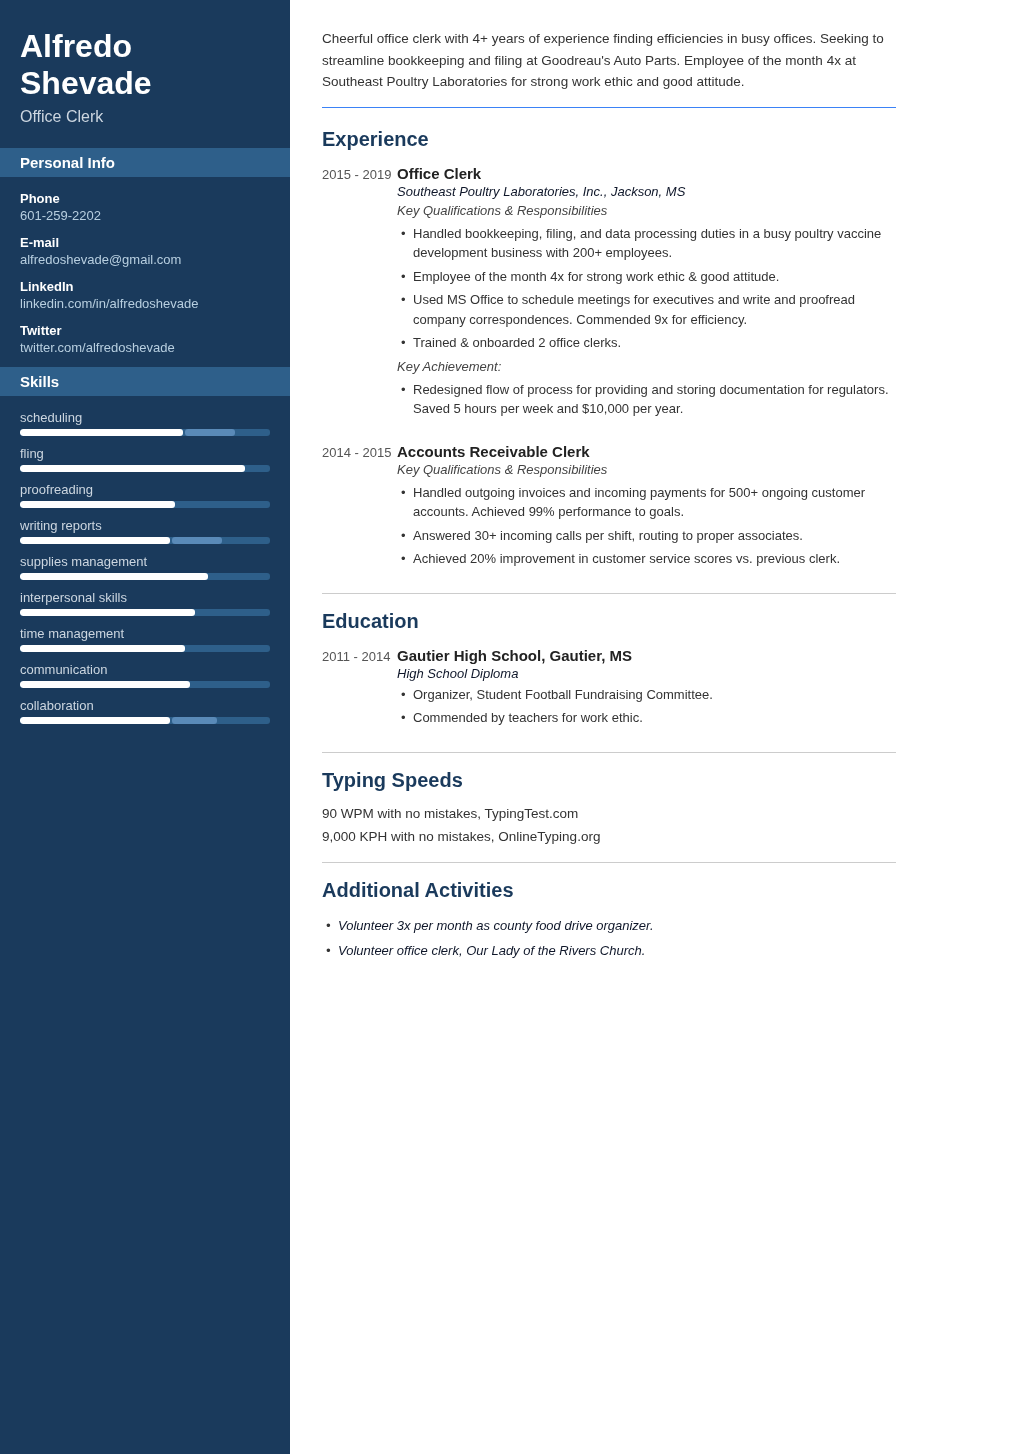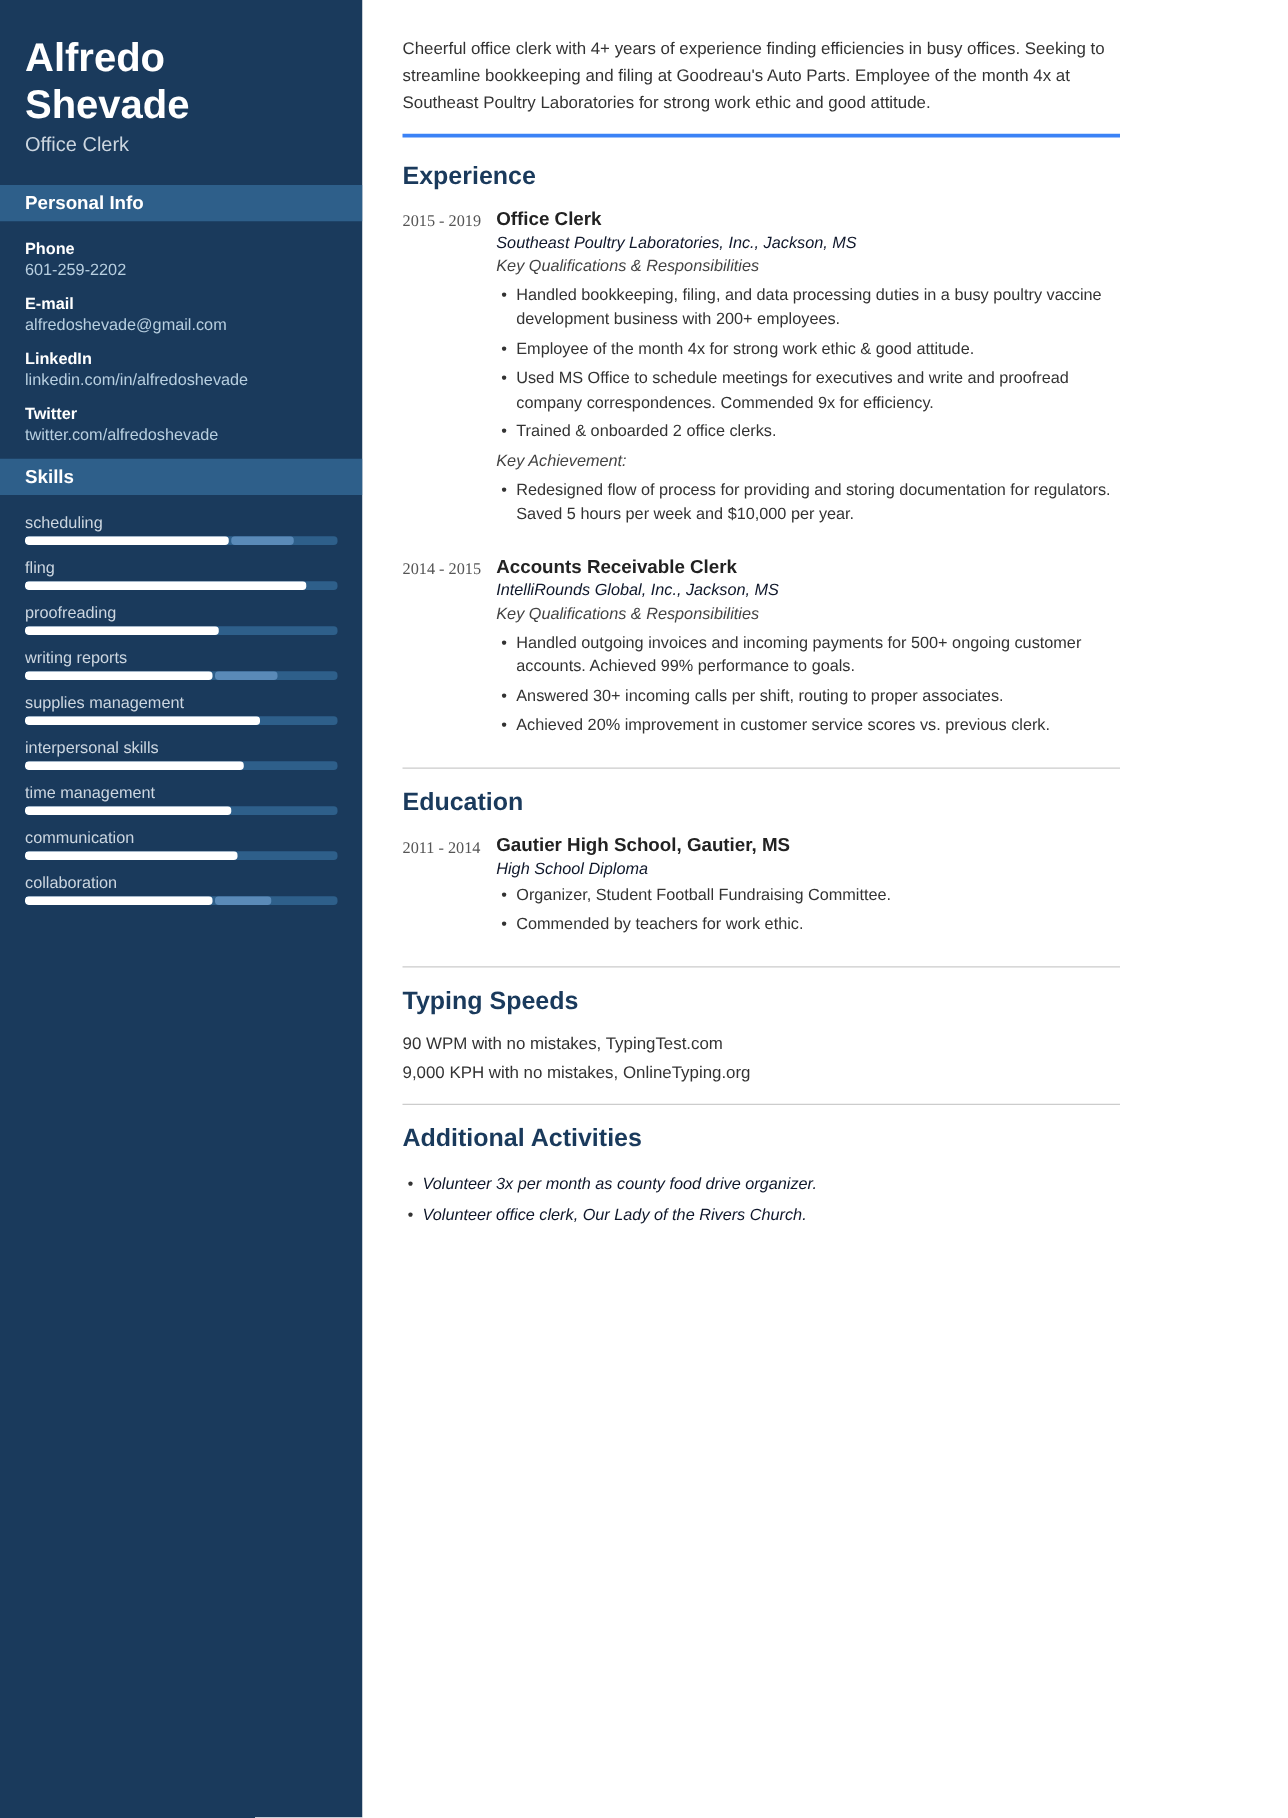--- a/index.html
+++ b/index.html
@@ -85,21 +85,21 @@
       flex: 1;
       padding: 28px 32px 28px 32px;
       background: #fff;
     }
     .summary-text {
       font-size: 13.5px;
       color: #333;
       line-height: 1.6;
       margin-bottom: 20px;
       padding-bottom: 14px;
-      border-bottom: 3px solid #3b82f6;
+      border-bottom: 1px solid #3b82f6;
     }
     .section-title {
       color: #1a3a5c;
       font-size: 20px;
       font-weight: bold;
       margin-bottom: 14px;
     }
     .section-divider {
       border: none;
       border-top: 1px solid #ccc;
@@ -107,21 +107,20 @@
     }
     .experience-entry {
       display: flex;
       margin-bottom: 18px;
     }
     .entry-dates {
       min-width: 75px;
       font-size: 13px;
       color: #555;
       padding-top: 2px;
-      font-family: Liberation Serif, serif;
     }
     .entry-body {
       flex: 1;
     }
     .entry-job-title {
       font-size: 15px;
       font-weight: bold;
       color: #222;
       margin-bottom: 2px;
     }
@@ -298,21 +297,20 @@
             <div class="entry-section-label">Key Achievement:</div>
             <ul class="entry-bullets">
               <li>Redesigned flow of process for providing and storing documentation for regulators. Saved 5 hours per week and $10,000 per year.</li>
             </ul>
           </div>
         </div>
         <div class="experience-entry">
           <div class="entry-dates">2014 - 2015</div>
           <div class="entry-body">
             <div class="entry-job-title">Accounts Receivable Clerk</div>
-            <div class="entry-company">IntelliRounds Global, Inc., Jackson, MS</div>
             <div class="entry-section-label">Key Qualifications &amp; Responsibilities</div>
             <ul class="entry-bullets">
               <li>Handled outgoing invoices and incoming payments for 500+ ongoing customer accounts. Achieved 99% performance to goals.</li>
               <li>Answered 30+ incoming calls per shift, routing to proper associates.</li>
               <li>Achieved 20% improvement in customer service scores vs. previous clerk.</li>
             </ul>
           </div>
         </div>
       </div>
 

